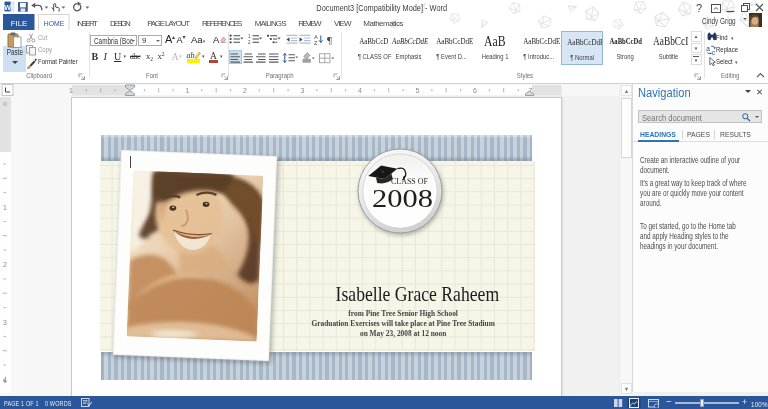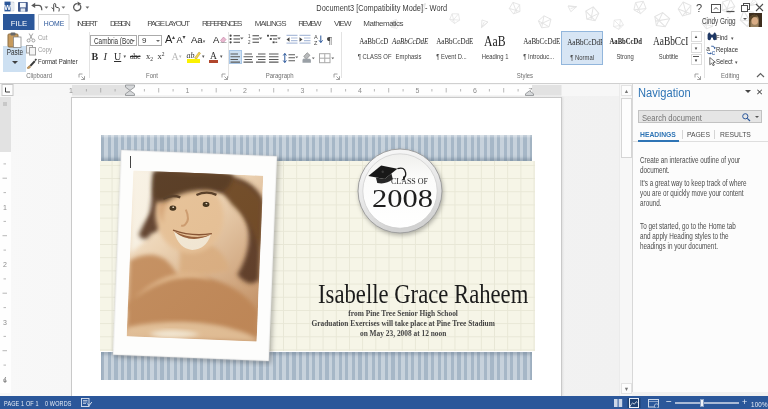--- a/index.html
+++ b/index.html
@@ -469,21 +469,21 @@
       <path d="M2 11.5 L17 4.5 L32 11.5 L17 18.5 Z" fill="#181818"></path>
       <path d="M9 14.8 L9 20.5 Q17 24.5 25 20.5 L25 14.8 L17 18.5 Z" fill="#262626"></path>
       <circle cx="17" cy="11" r="1.2" fill="#3a3a3a"></circle>
       <path d="M32 11.5 Q39.5 11 39 17.5 Q38.6 21.5 35.5 22" stroke="#1c1c1c" stroke-width="1.3" fill="none"></path>
       <path d="M35.8 20.6 q-0.5 2.8 -2.8 3 q2 1 3.6 -0.4 q1.2 -1.2 0.6 -2.8 z" fill="#1c1c1c"></path>
     </g>
     <text x="56.5" y="40" font-family="Liberation Serif" font-size="7.6" fill="#2b2b2b" text-anchor="middle" textLength="37" lengthAdjust="spacingAndGlyphs">CLASS OF</text>
     <text x="49.5" y="62.5" font-family="Liberation Serif" font-size="25" fill="#1f1f1f" text-anchor="middle" textLength="61" lengthAdjust="spacingAndGlyphs">2008</text>
   </svg>
 
-  <div class="cc" style="left:271px;top:195.5px;width:265px;font-family:'Liberation Serif';font-size:27px;color:#1b1b1b;line-height:28px;padding-left:27px;"><span style="transform:scaleX(0.84);">Isabelle Grace Raheem</span></div>
+  <div class="cc" style="left:271px;top:195.5px;width:265px;font-family:'Liberation Serif';font-size:21px;color:#1b1b1b;line-height:28px;padding-left:27px;"><span style="transform:scaleX(0.84);">Isabelle Grace Raheem</span></div>
   <div class="cc" style="left:271px;top:225.3px;width:264px;font-family:'Liberation Serif';font-size:8.8px;font-weight:bold;line-height:9.7px;color:#444;"><span style="transform:scaleX(0.84);">from Pine Tree Senior High School<br>Graduation Exercises will take place at Pine Tree Stadium<br>on May 23, 2008 at 12 noon</span></div>
 
   <div class="abs" style="left:130px;top:72px;width:1px;height:12px;background:#444;"></div>
 </div>
 
 <div class="abs" style="left:619px;top:84px;width:13px;height:312px;background:#f7f7f7;border-left:1px solid #ebebeb;">
   <div class="abs" style="left:1px;top:1px;width:11px;height:11px;background:#fdfdfd;border:1px solid #e3e3e3;text-align:center;font-size:5.5px;color:#767676;line-height:10px;">▲</div>
   <div class="abs" style="left:1px;top:14px;width:11px;height:60px;background:#fdfdfd;border:1px solid #d5d5d5;"></div>
   <div class="abs" style="left:1px;top:299px;width:11px;height:11px;background:#fdfdfd;border:1px solid #e3e3e3;text-align:center;font-size:5.5px;color:#767676;line-height:10px;">▼</div>
 </div>

